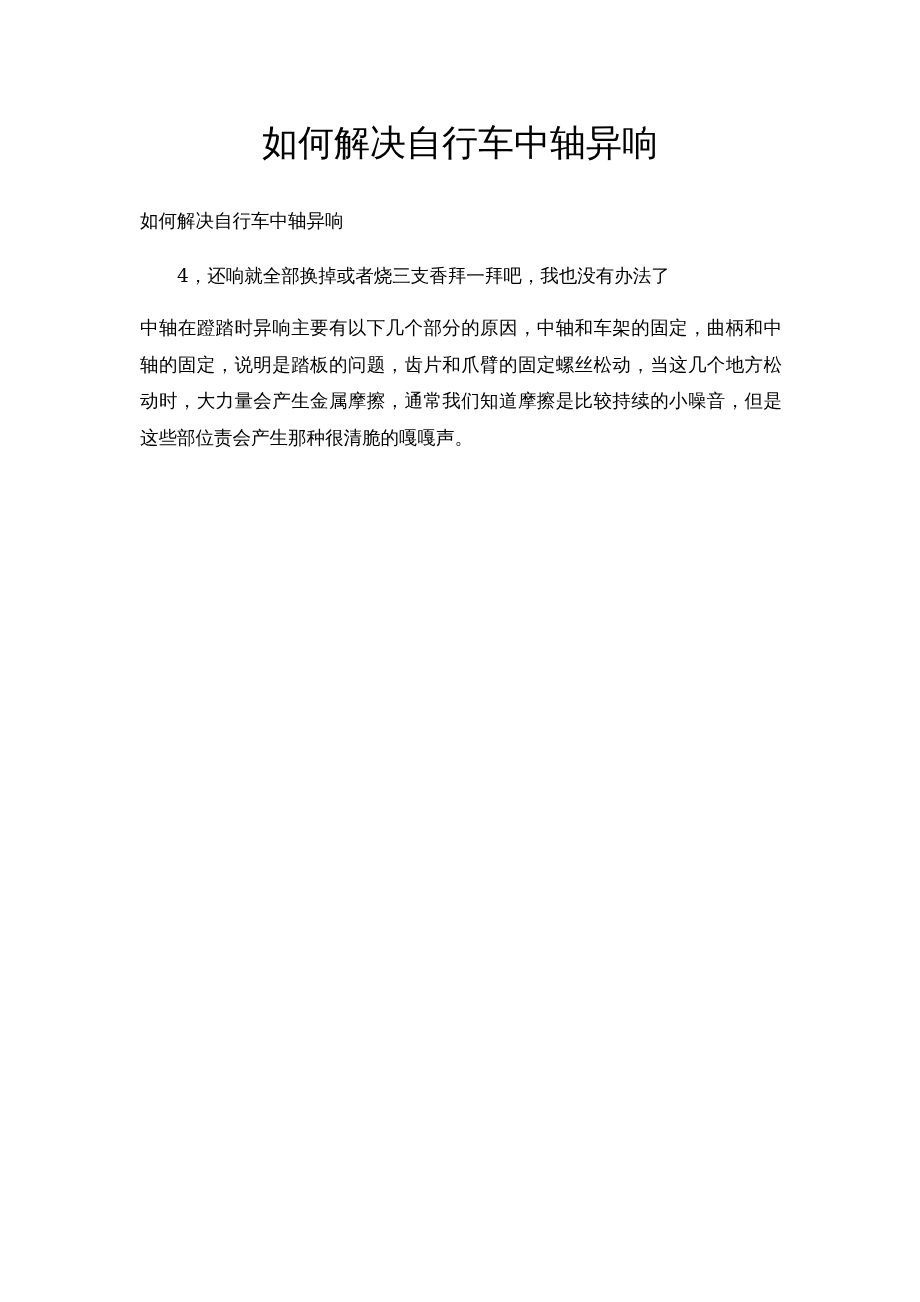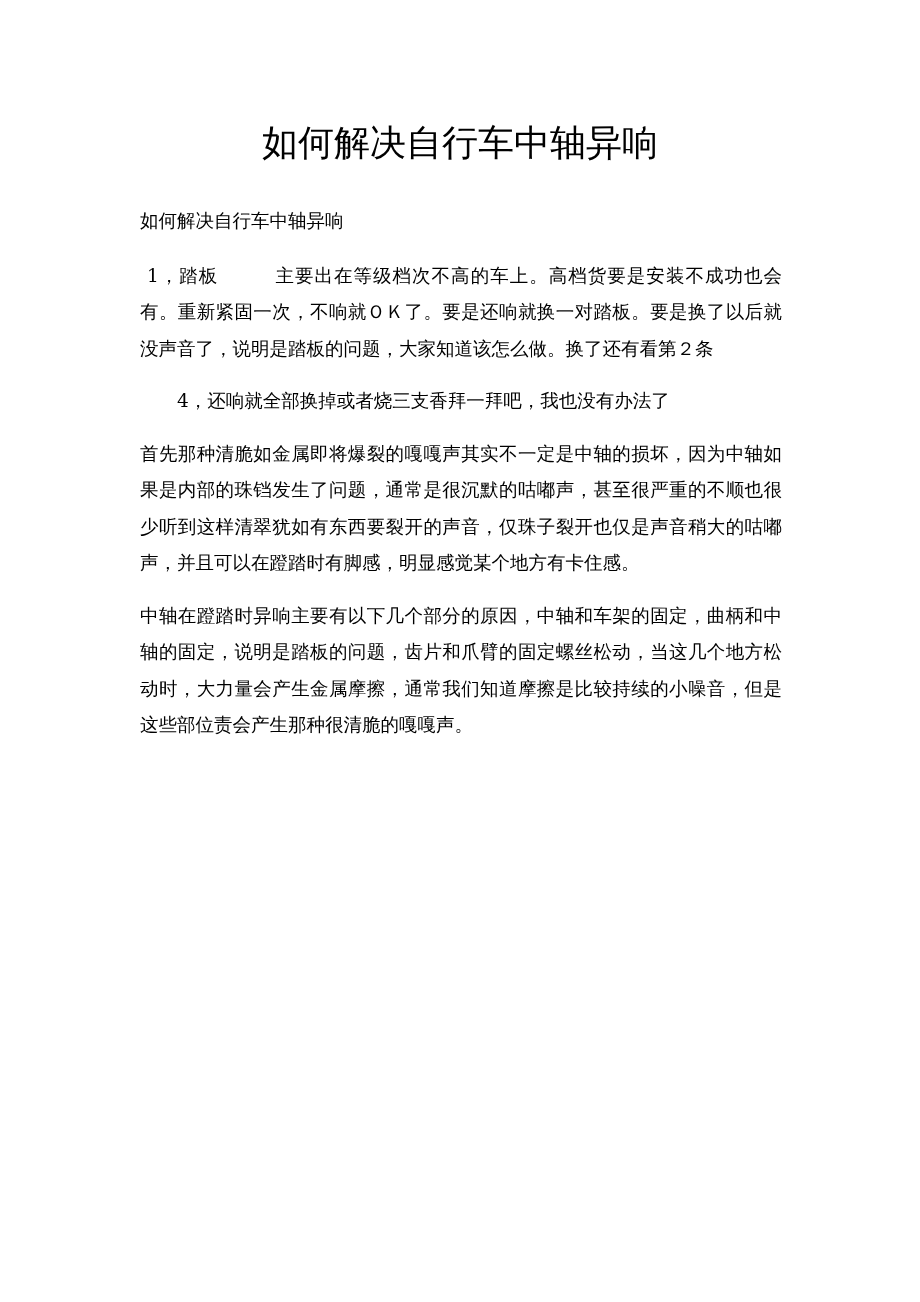--- a/index.html
+++ b/index.html
@@ -66,23 +66,21 @@
   </style>
 </head>
 <body>
 
 <div class="page">
   <h1 class="doc-title">如何解决自行车中轴异响</h1>
 
   <div class="content">
     <p class="para subtitle">如何解决自行车中轴异响</p>
 
-    <p class="para indent-small"><span>1，踏板</span><span class="gap"></span><span>主要出在等级档次不高的车上。高档货要是安装不成功也会有。重新紧固一次，不响就ＯＫ了。要是还响就换一对踏板。要是换了以后就没声音了，说明是踏板的问题，大家知道该怎么做。换了还有看第２条</span></p>
 
 
 
     <p class="para indent">4，还响就全部换掉或者烧三支香拜一拜吧，我也没有办法了</p>
 
-    <p class="para">首先那种清脆如金属即将爆裂的嘎嘎声其实不一定是中轴的损坏，因为中轴如果是内部的珠铛发生了问题，通常是很沉默的咕嘟声，甚至很严重的不顺也很少听到这样清翠犹如有东西要裂开的声音，仅珠子裂开也仅是声音稍大的咕嘟声，并且可以在蹬踏时有脚感，明显感觉某个地方有卡住感。</p>
 
     <p class="para">中轴在蹬踏时异响主要有以下几个部分的原因，中轴和车架的固定，曲柄和中轴的固定，说明是踏板的问题，齿片和爪臂的固定螺丝松动，当这几个地方松动时，大力量会产生金属摩擦，通常我们知道摩擦是比较持续的小噪音，但是这些部位责会产生那种很清脆的嘎嘎声。</p>
   </div>
 </div>
 
 </body></html>

